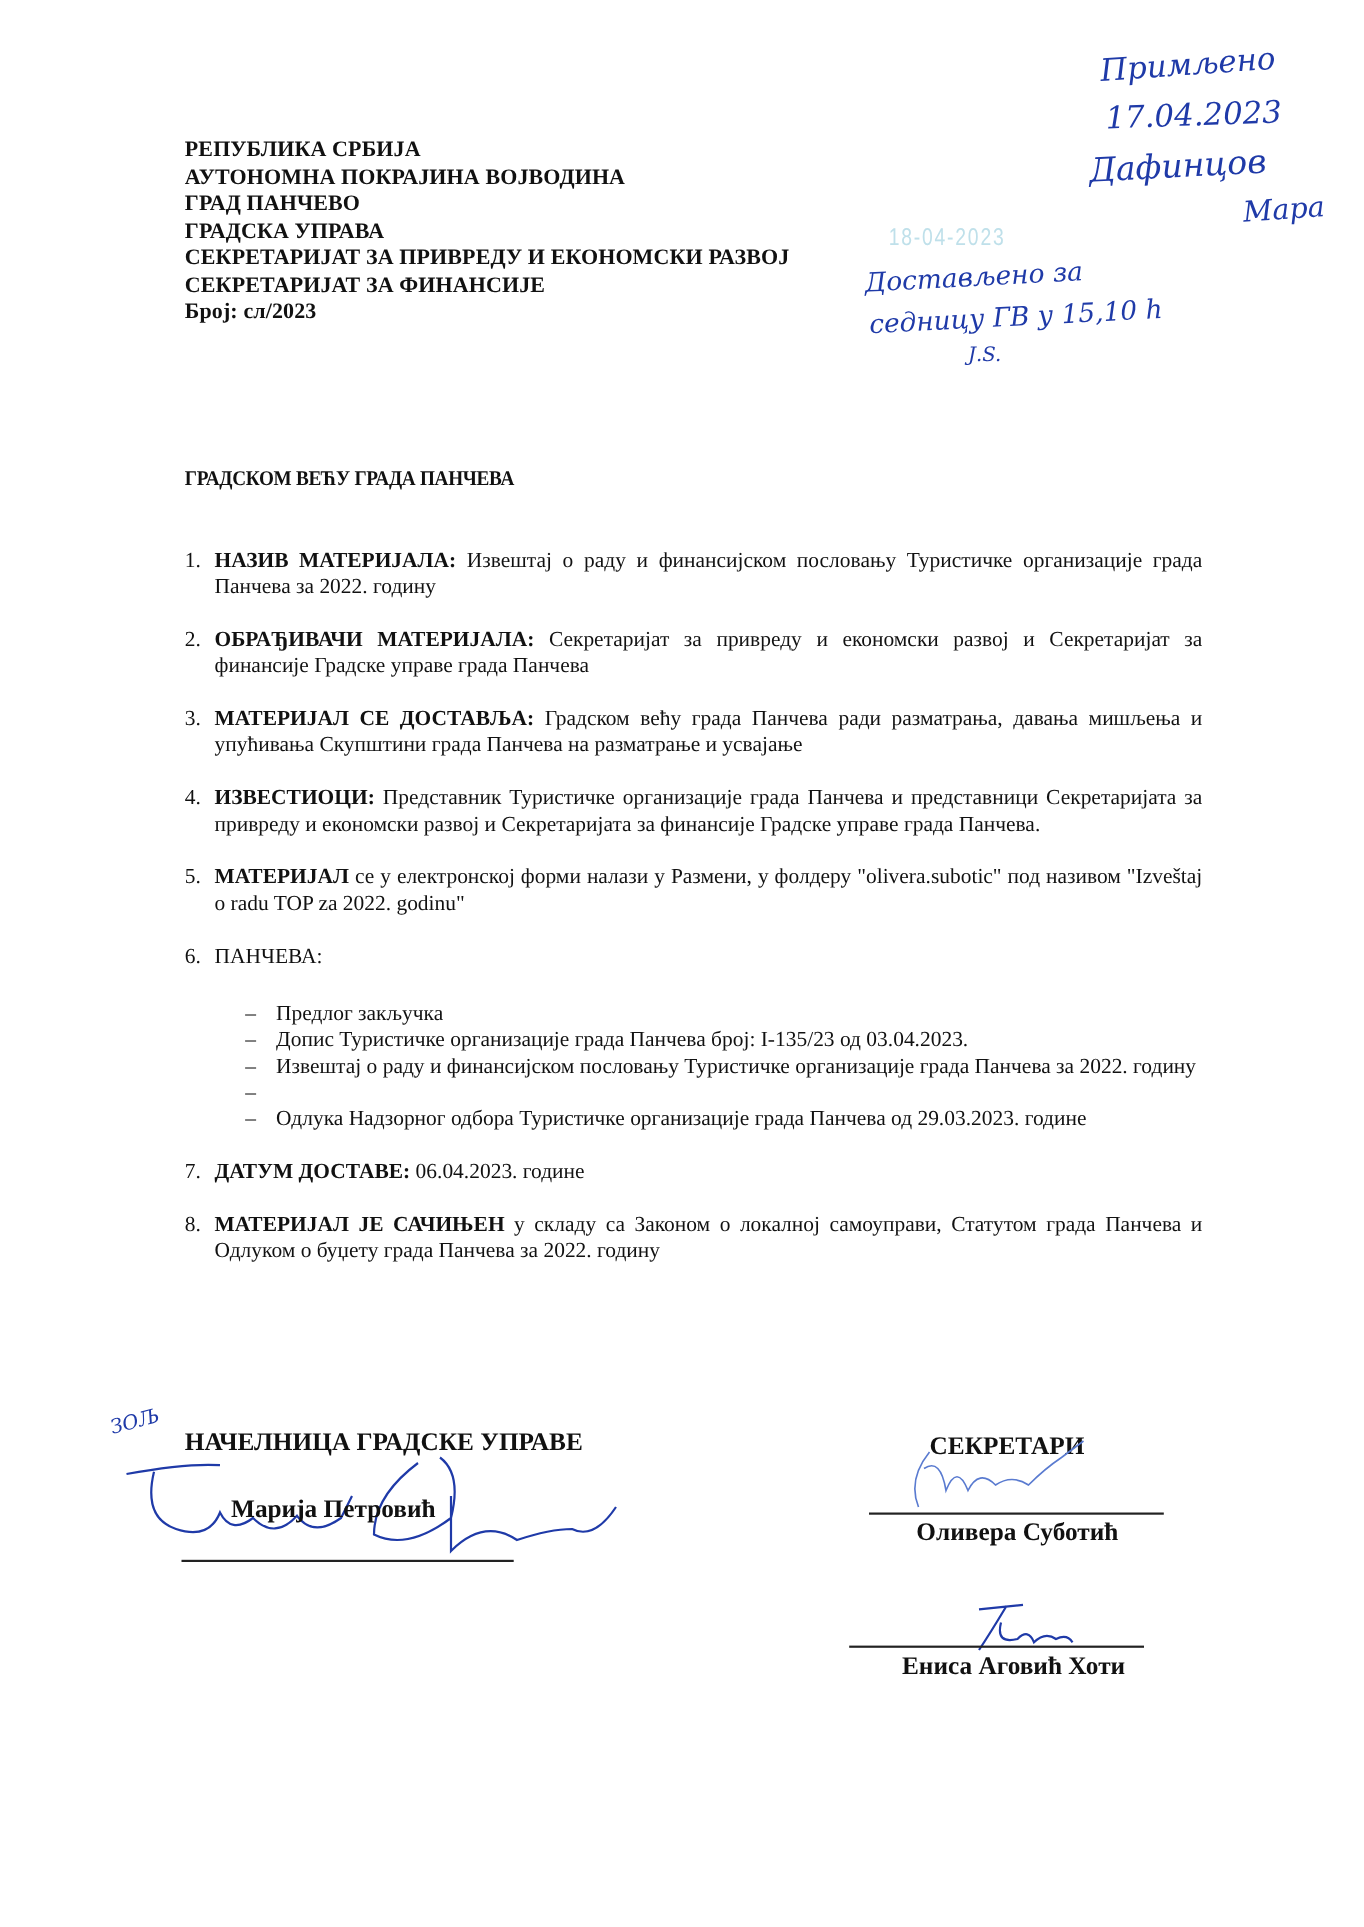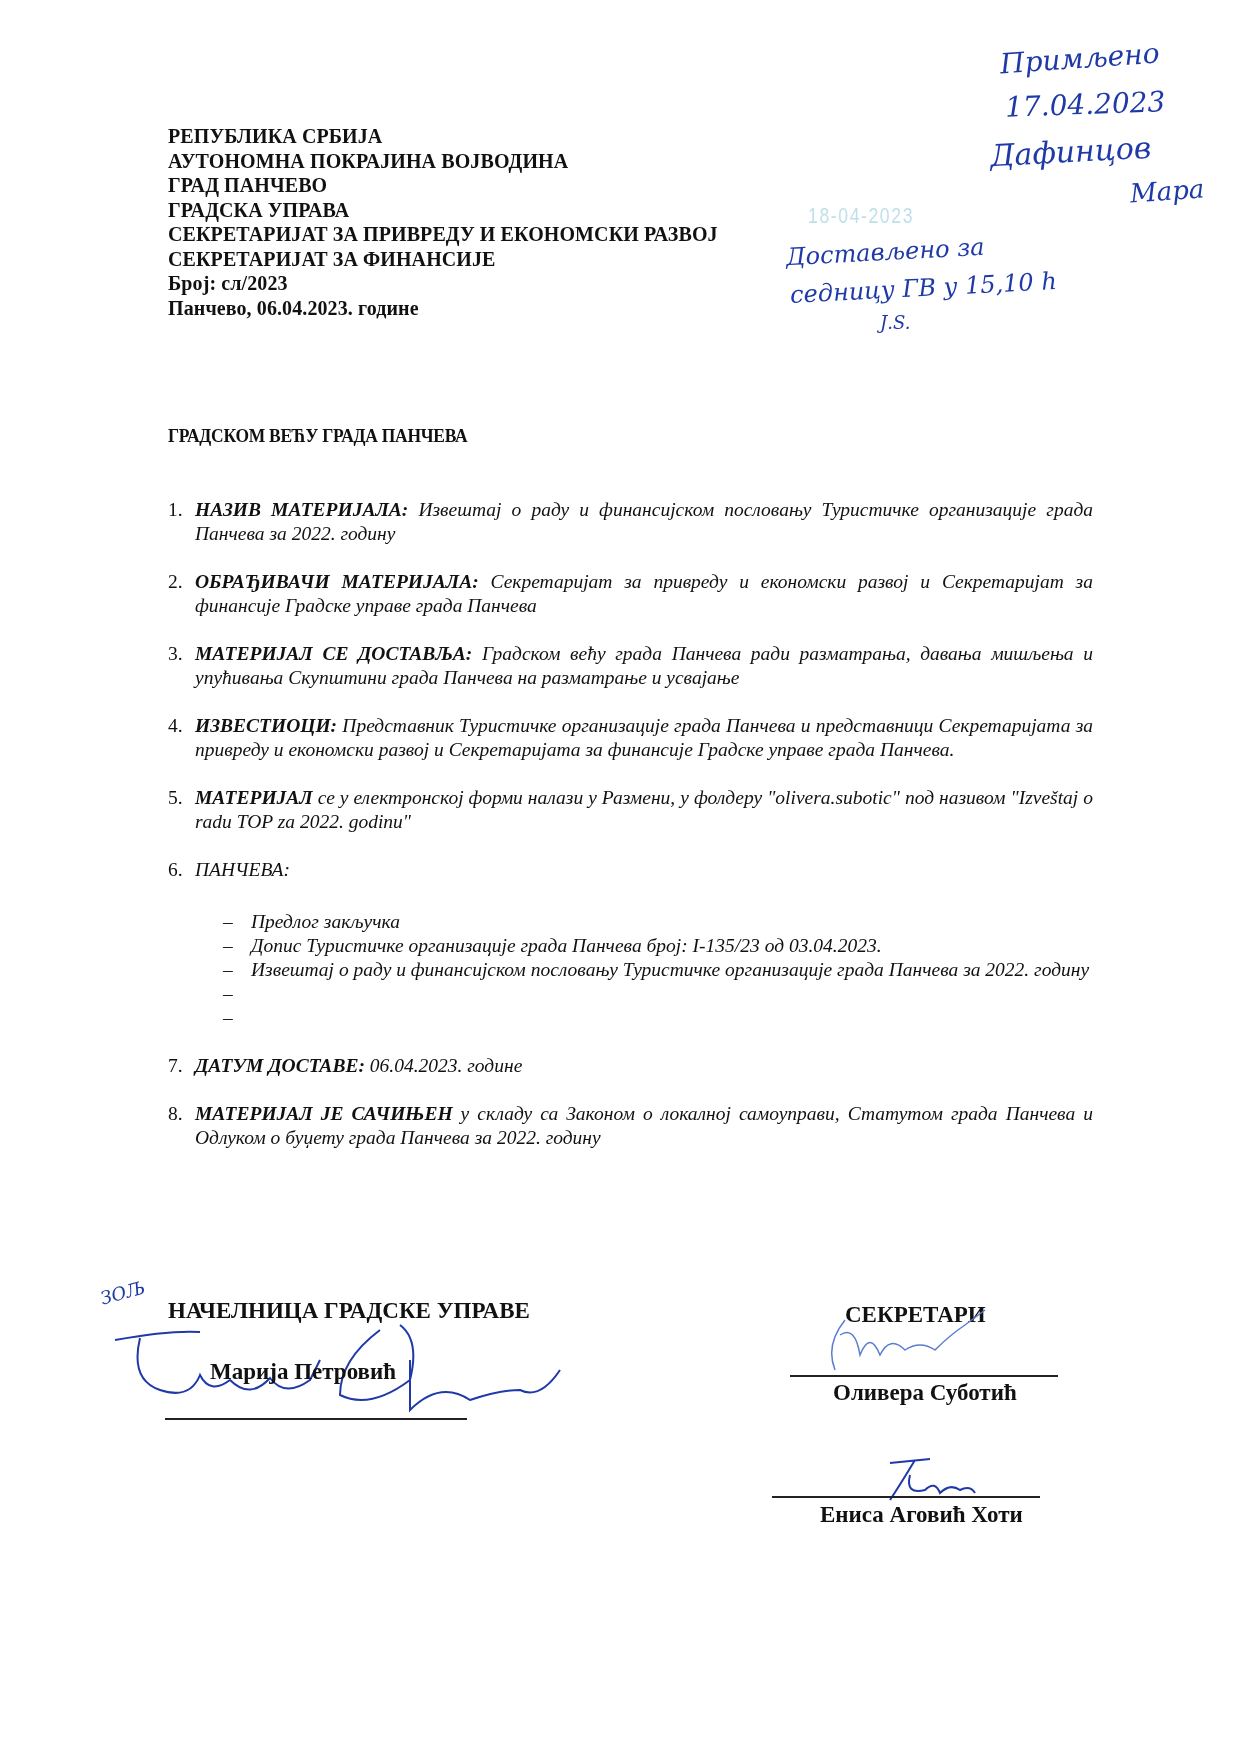--- a/index.html
+++ b/index.html
@@ -7,42 +7,41 @@
          font-family: "Liberation Serif", serif; color: #111; }
   .page { position: absolute; inset: 0; }
   .header { position: absolute; left: 168px; top: 124px; font-weight: bold; font-size: 20px; line-height: 24.5px; letter-spacing: 0.1px; }
   .header div { white-space: nowrap; }
   .hw { position: absolute; color: #1f3aa8; font-family: "DejaVu Serif", serif; font-style: italic; white-space: nowrap; }
   .stamp { position: absolute; left: 808px; top: 203px; color: #bfe0ea; font-family: "Liberation Sans Narrow", "Liberation Sans", sans-serif; font-size: 22px; letter-spacing: 2px; transform: scaleX(0.8); transform-origin: left; }
   .addressee { position: absolute; left: 168px; top: 425px; font-weight: bold; font-size: 19px; letter-spacing: -0.3px; transform: scaleX(0.92); transform-origin: left; }
   .items { position: absolute; left: 168px; top: 498px; width: 925px; font-size: 19.5px; line-height: 24px; }
   .item { display: flex; margin-bottom: 24px; }
   .item .num { width: 27px; flex: none; }
-  .item .body { flex: 1; text-align: justify; font-style: italic; }
+  .item .body { flex: 1; text-align: justify; }
   .item .lbl { font-weight: bold; }
   .sub { list-style: none; margin: 28px 0 0 28px; padding: 0; }
   .sub li { display: flex; line-height: 24px; }
   .sub li .dash { width: 28px; flex: none; }
   .sig { position: absolute; font-weight: bold; font-size: 23px; white-space: nowrap; }
   .line { position: absolute; height: 1.5px; background: #222; }
 </style>
 </head>
 <body>
 
 <div class="page">
 
   <div class="header">
     <div>РЕПУБЛИКА  СРБИЈА</div>
     <div>АУТОНОМНА  ПОКРАЈИНА  ВОЈВОДИНА</div>
     <div>ГРАД  ПАНЧЕВО</div>
     <div>ГРАДСКА  УПРАВА</div>
     <div>СЕКРЕТАРИЈАТ ЗА ПРИВРЕДУ И ЕКОНОМСКИ РАЗВОЈ</div>
     <div>СЕКРЕТАРИЈАТ ЗА ФИНАНСИЈЕ</div>
     <div>Број: сл/2023</div>
-    <div>Панчево, 06.04.2023. године</div>
   </div>
 
   <div class="hw" style="left:1000px;top:42px;font-size:28px;transform:rotate(-4deg);">Примљено</div>
   <div class="hw" style="left:1005px;top:88px;font-size:28px;transform:rotate(-2deg);">17.04.2023</div>
   <div class="hw" style="left:990px;top:134px;font-size:30px;transform:rotate(-3deg);">Дафинцов</div>
   <div class="hw" style="left:1130px;top:176px;font-size:26px;transform:rotate(-4deg);">Мара</div>
 
   <div class="stamp">18-04-2023</div>
 
   <div class="hw" style="left:786px;top:238px;font-size:24px;transform:rotate(-3deg);">Достављено за</div>
@@ -87,20 +86,21 @@
             </li>
           <li>
               <span class="dash">–</span>
               <span>Извештај о раду и финансијском пословању Туристичке организације града Панчева за 2022. годину</span>
             </li>
           <li>
               <span class="dash">–</span>
             </li>
           <li>
               <span class="dash">–</span>
+              <span>Одлука Надзорног одбора Туристичке организације града Панчева од 29.03.2023. године</span>
             </li>
         </ul>
       </span>
     </div>
     <div class="item">
       <span class="num">7.</span>
       <span class="body"><span class="lbl">ДАТУМ ДОСТАВЕ:</span><span> 06.04.2023. године</span></span>
     </div>
     <div class="item">
       <span class="num">8.</span>

